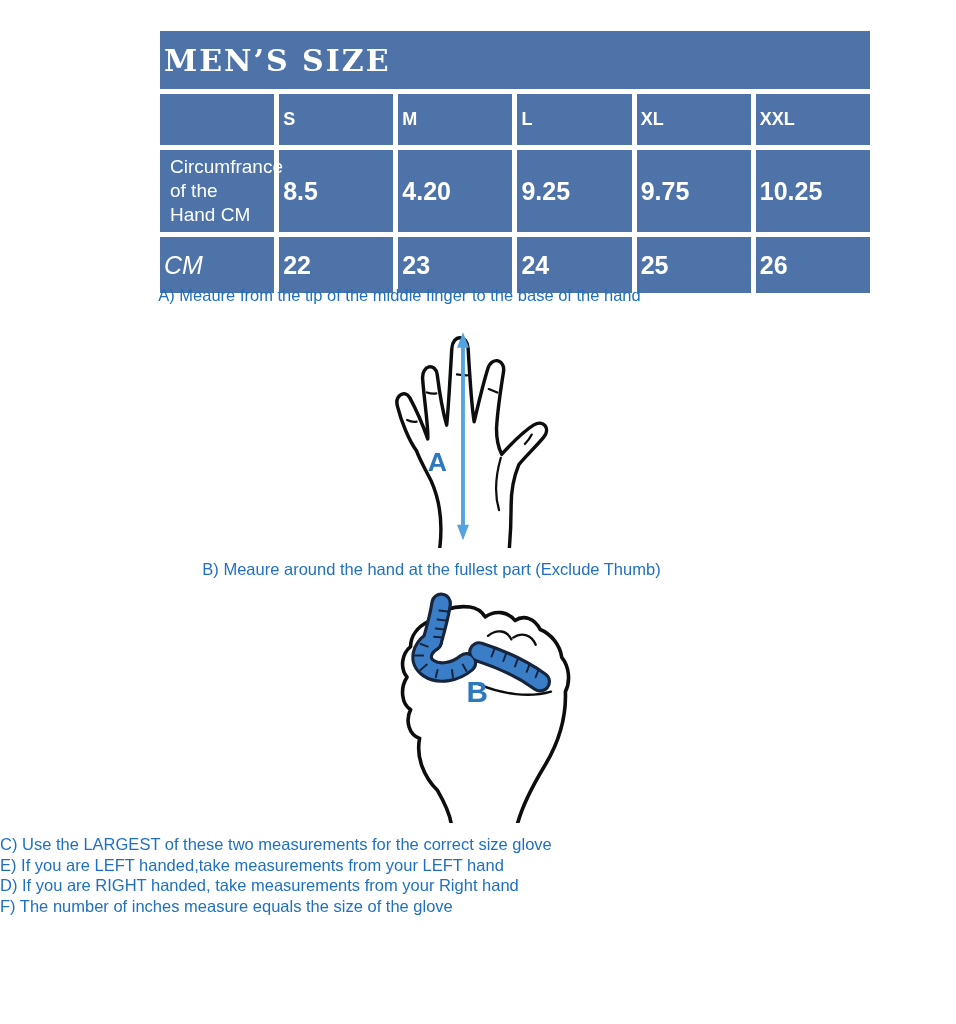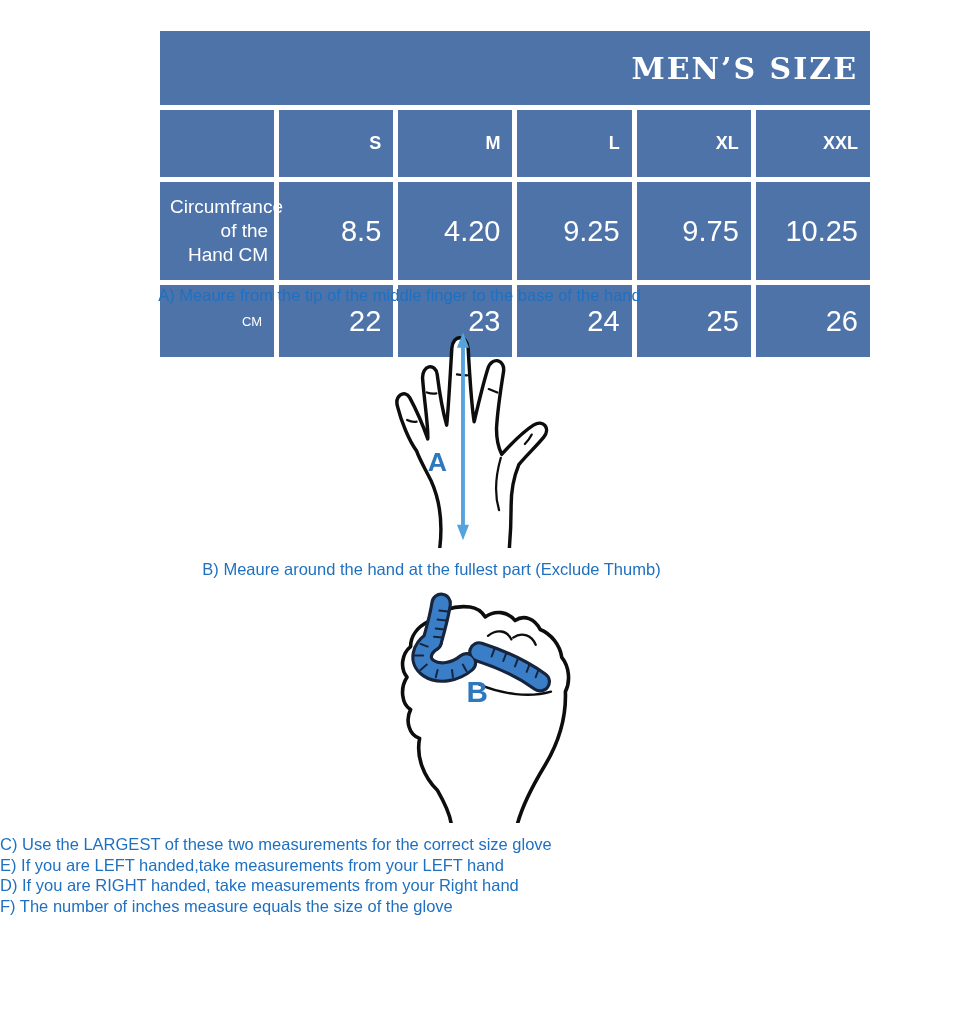--- a/index.html
+++ b/index.html
@@ -16,38 +16,38 @@
     position:relative;width:956px;height:1024px;background:#ffffff;
     font-family:"Liberation Sans",sans-serif;overflow:hidden;
   }
   
   .size-table-wrap{position:absolute;left:155px;top:26px;width:720px;}
   table.size-table{
     border-collapse:separate;border-spacing:5px;width:720px;
     table-layout:fixed;
   }
   table.size-table td{
-    background:var(--table-blue);color:#ffffff;text-align:right;
-    vertical-align:middle;padding:12px;
+    background:var(--table-blue);color:#ffffff;text-align:left;
+    vertical-align:middle;padding:4px;
   }
   td.blank-cell{background:var(--table-blue);}
   .title-cell{
     height:50px;font-family:"DejaVu Serif","Liberation Serif",serif;
     font-weight:bold;font-size:30px;letter-spacing:2px;
   }
   .size-head-row td{height:43px;font-weight:bold;font-size:18px;}
   .circ-row td{height:74px;}
   .cm-row td{height:48px;}
   .row-label{
     font-size:19px;text-align:left;padding:0 6px 0 10px !important;
     line-height:1.25;
     margin-left:48px;
   }
-  .row-label-center{font-size:13px;}
-  .val-cell{font-weight:normal;font-size:29px;}
+  .row-label-center{font-size:25px;font-style:italic;}
+  .val-cell{font-weight:bold;font-size:25px;}
   
   .instr{
     position:absolute;left:0;width:799px;text-align:center;
     color:var(--text-blue);font-size:16.5px;
   }
   .instr-a{top:286px;}
   .instr-b{top:560px;padding-left:32px;}
   .instr-block{
     position:absolute;left:0;top:834px;width:856px;text-align:left;
     color:var(--text-blue);font-size:16.5px;line-height:20.5px;

